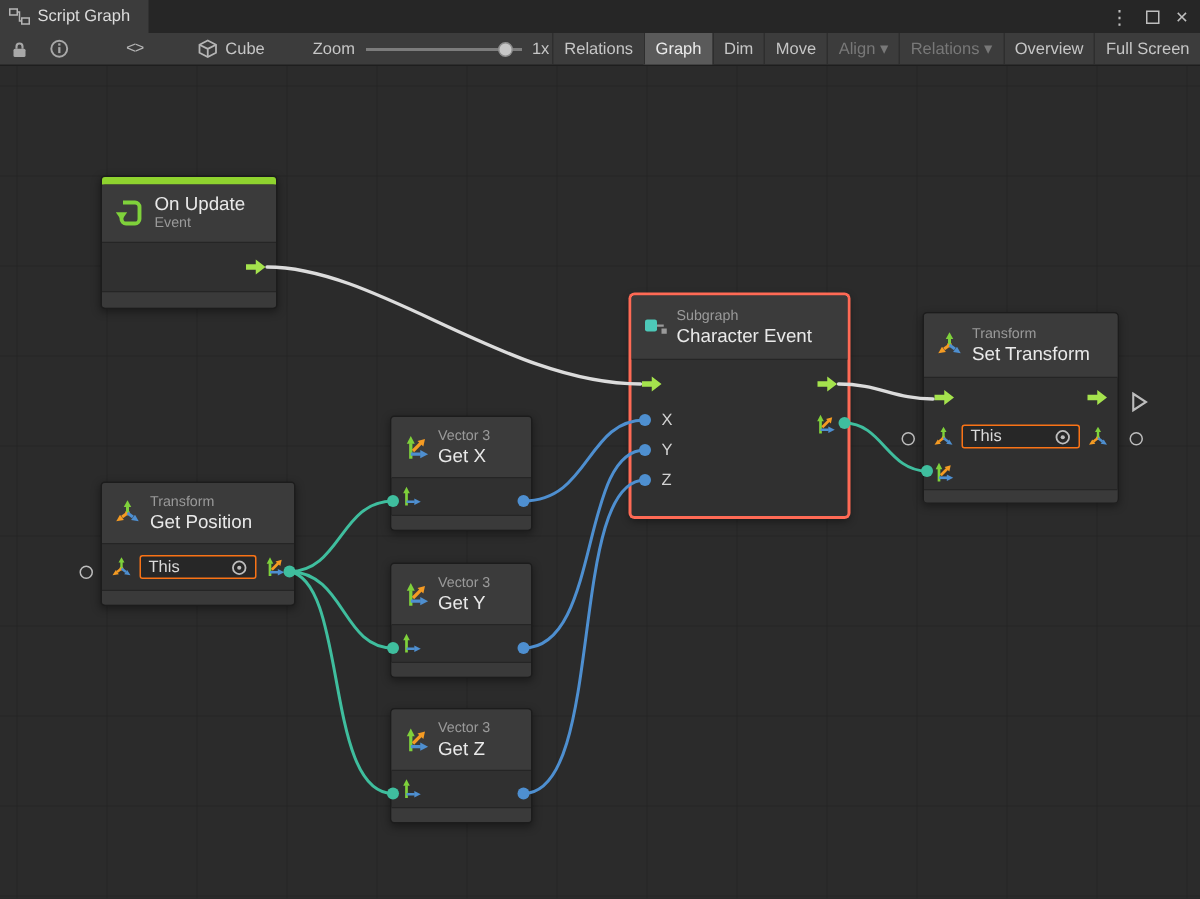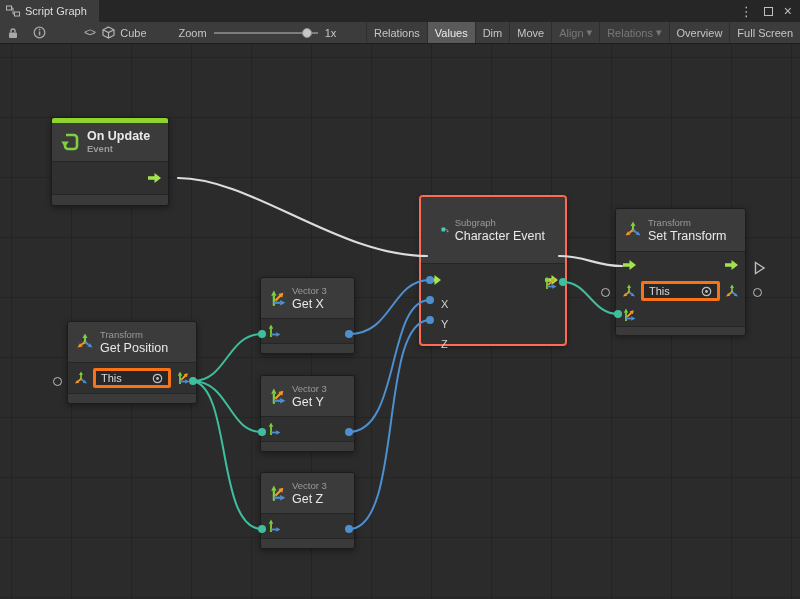--- a/index.html
+++ b/index.html
@@ -14,21 +14,21 @@
   .titlebar-right { margin-left:auto; display:flex; align-items:center; gap:11px; padding-right:8px; color:#BEBEBE; }
   .kebab { font-size:13px; line-height:1; }
   .maxbox { width:9px; height:9px; border:1px solid #BEBEBE; display:inline-block; }
   .closex { font-size:14px; line-height:1; }
 
   
   .toolbar { height:22px; flex:0 0 22px; background:#3C3C3C; display:flex; align-items:center;
              font-size:11px; color:#C6C6C6; border-bottom:1px solid #1E1E1E; }
   .tb-icon { display:flex; align-items:center; padding:0 7px; height:100%; }
   .code-glyph { font-family:"Liberation Mono", monospace; font-size:11px; color:#B5B5B5; letter-spacing:-1px; }
-  .target-group { display:flex; align-items:center; gap:5px; }
+  .target-group { display:flex; align-items:center; gap:5px; margin-left:30px; }
   .zoom-group { display:flex; align-items:center; gap:7px; margin-left:32px; }
   .slider { position:relative; width:104px; height:2px; background:#7C7C7C; }
   .knob { position:absolute; top:-4px; left:88px; width:10px; height:10px; border-radius:50%;
           background:#C7C7C7; border:1px solid #8E8E8E; }
   .tb-buttons { margin-left:auto; display:flex; height:100%; }
   .tb-btn { height:100%; display:flex; align-items:center; gap:3px; padding:0 7px;
             border-left:1px solid #2E2E2E; white-space:nowrap;text-align:center; }
   .tb-btn.active { background:#5A5A5A; color:#ECECEC; }
   .tb-btn.disabled { color:#787878; }
 
@@ -55,21 +55,21 @@
   .ntitle { font-size:12.5px; color:#E9E9E9; line-height:14px; white-space:nowrap; }
   .nfoot { height:10px; background:#3A3A3A; border-top:1px solid #252525; border-radius:0 0 2px 2px; }
   .event-strip { height:5px; background:#8FD32F; border-radius:2px 2px 0 0; }
 
   .prow { display:flex; align-items:center; padding:0 6px; }
   .between { justify-content:space-between; }
   .right { justify-content:flex-end; }
   .plabel { font-size:11px; color:#D2D2D2; }
 
   .this-field { display:flex; flex:1; align-items:center; justify-content:space-between; gap:4px;
-                background:#272727; border:3px solid #f97316; border-radius:2px; padding:1px 5px;
+                background:#272727; border:1px solid #f97316; border-radius:2px; padding:1px 5px;
                 color:#DADADA; font-size:11px; min-width:56px; margin:0 5px; }
 
   .hollow-circle { position:absolute; width:9px; height:9px; border:1.5px solid #BDBDBD; border-radius:50%; }
   .hollow-tri { position:absolute; }
 </style>
 </head>
 <body>
 
 <div class="window">
 
@@ -118,21 +118,21 @@
       <div class="slider">
         <div class="knob"></div>
       </div>
       <span>1x</span>
     </div>
     <div class="tb-buttons">
       <span class="tb-btn">
           <span>Relations</span>
         </span>
       <span class="tb-btn active">
-          <span>Values</span>
+          <span>Graph</span>
         </span>
       <span class="tb-btn">
           <span>Dim</span>
         </span>
       <span class="tb-btn">
           <span>Move</span>
         </span>
       <span class="tb-btn disabled">
         <span>Align</span>
         <span>▾</span>
@@ -145,21 +145,21 @@
           <span>Overview</span>
         </span>
       <span class="tb-btn">
           <span>Full Screen</span>
         </span>
     </div>
   </div>
 
   <div class="canvas">
 
-    <div class="node" style="left:51px; top:73px; width:118px;font-weight:bold;">
+    <div class="node" style="left:67px; top:73px; width:118px;">
       <div class="event-strip"></div>
       <div class="nhead" style="padding:6px 7px;">
         <svg width="22" height="22" viewBox="0 0 22 22">
           <path d="M7 4 H15 a3 3 0 0 1 3 3 V15 a3 3 0 0 1 -3 3 H9 a3 3 0 0 1 -3 -3 V11.5" fill="none" stroke="#7FD13B" stroke-width="2.6"></path>
           <path d="M2.2 10.5 L9.8 10.5 L6 16 Z" fill="#7FD13B"></path>
         </svg>
         <div class="ntxt">
           <div class="ntitle">On Update</div>
           <div class="nsub">Event</div>
         </div>
@@ -290,21 +290,21 @@
           <path d="M4 13 V4.5" stroke="#7FD13B" stroke-width="1.8"></path>
           <path d="M4 0.5 L1.8 4.8 h4.4 z" fill="#7FD13B"></path>
           <path d="M4 10.5 H9.5" stroke="#4E8FD0" stroke-width="1.8"></path>
           <path d="M13.5 10.5 L9.2 8.3 v4.4 z" fill="#4E8FD0"></path>
         </svg>
       </div>
       <div class="nfoot"></div>
     </div>
 
     <div class="node selected" style="left:420px; top:152px; width:146px; height:149px;">
-      <div class="nhead" style="padding:20px;">
+      <div class="nhead" style="padding:8px;">
         <svg width="16" height="16" viewBox="0 0 16 16">
           <rect x="1" y="3" width="8" height="8" rx="1.5" fill="#4DC8B8"></rect>
           <path d="M9 7 H13.5" stroke="#9A9A9A" stroke-width="1.5"></path>
           <rect x="12" y="9" width="3.5" height="3.5" fill="#9A9A9A"></rect>
         </svg>
         <div class="ntxt">
           <div class="nsub">Subgraph</div>
           <div class="ntitle">Character Event</div>
         </div>
       </div>

